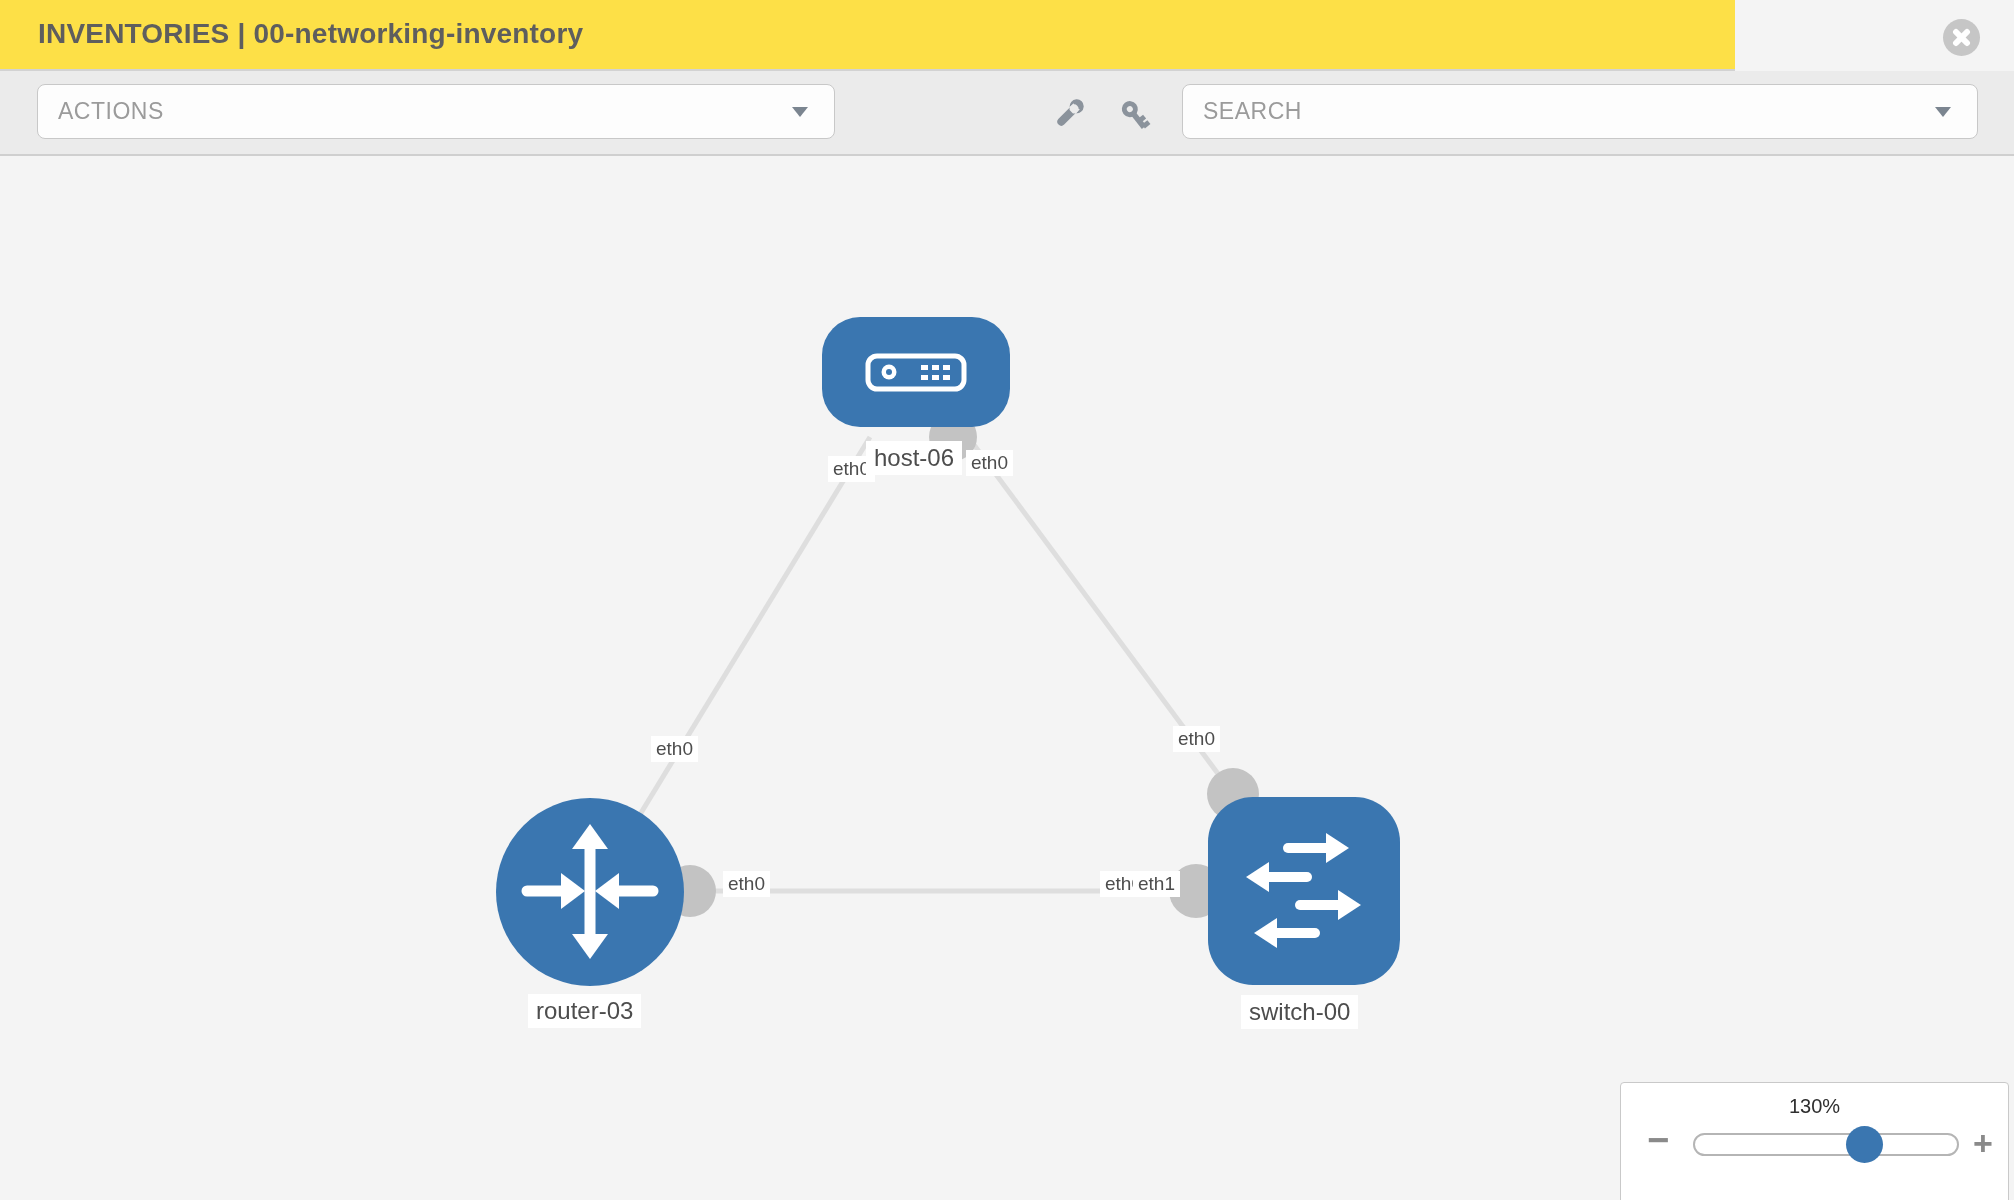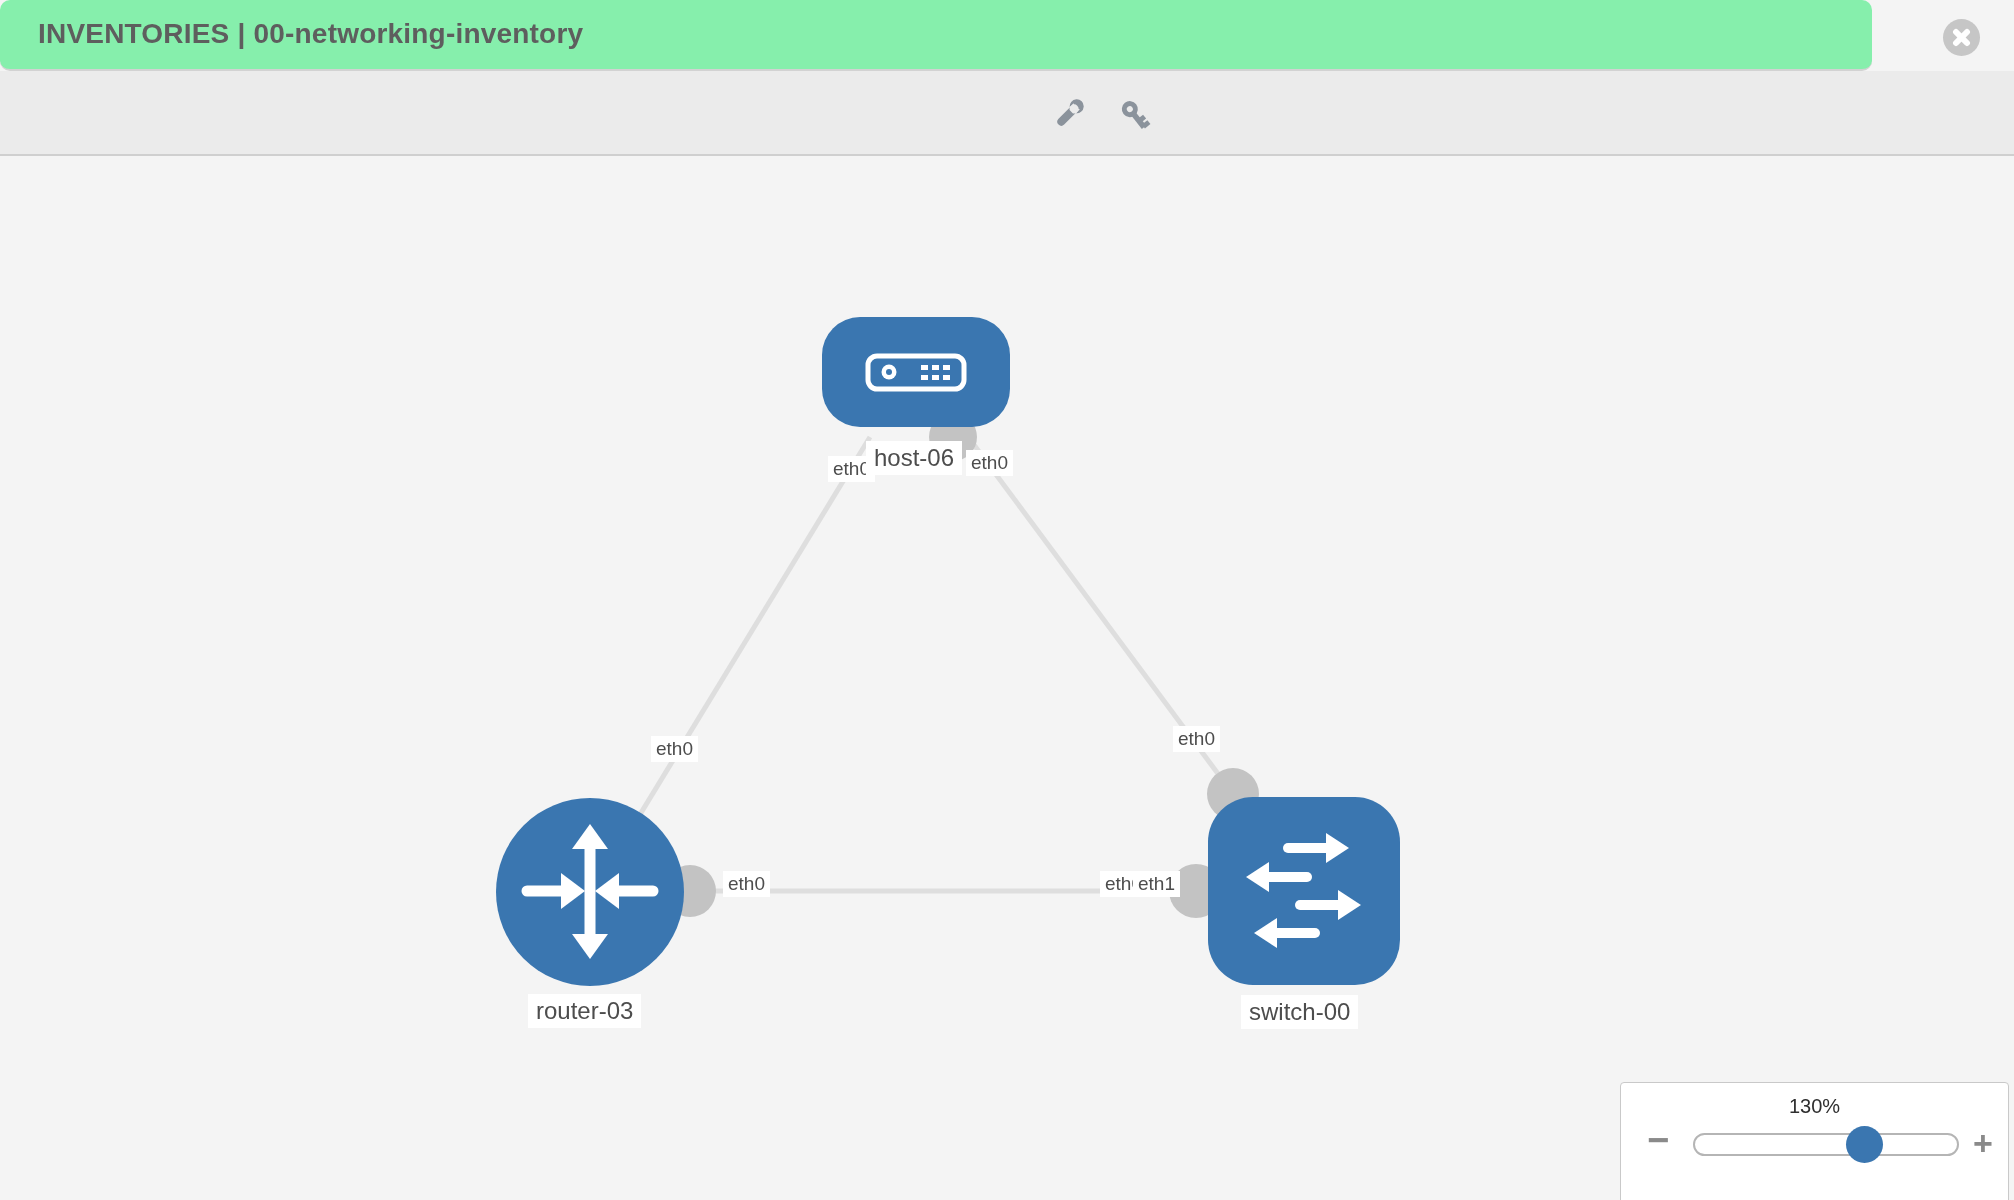--- a/index.html
+++ b/index.html
@@ -5,22 +5,22 @@
   * { margin: 0; padding: 0; box-sizing: border-box; }
   html, body { width: 2014px; height: 1200px; overflow: hidden; }
   body {
     font-family: "Liberation Sans", "DejaVu Sans", sans-serif;
     background: #f4f4f4;
     position: relative;
   }
 
   
   .header {
-    position: absolute; top: 0; left: 0; width: 1872px; height: 71px;
-    background: #86efac; border-bottom: 2px solid #d2d2d2; z-index: 30; border-radius: 10px;
+    position: absolute; top: 0; left: 0; width: 1735px; height: 71px;
+    background: #fde047; border-bottom: 2px solid #d2d2d2; z-index: 30;
   }
   .page-title {
     position: absolute; left: 38px; top: 18px;
     font-size: 28px; font-weight: 700; color: #5e5e5e; letter-spacing: 0.2px;
   }
   .close-btn {
     position: absolute; left: 1943px; top: 19px; width: 37px; height: 37px;
     background: #c6c6c6; border-radius: 50%; cursor: pointer;
     display: flex; align-items: center; justify-content: center;
   }
@@ -177,20 +177,24 @@
     <svg width="19" height="19" viewBox="0 0 19 19">
       <g stroke="#ffffff" stroke-width="6" stroke-linecap="round">
         <line x1="4" y1="4" x2="15" y2="15"></line>
         <line x1="15" y1="4" x2="4" y2="15"></line>
       </g>
     </svg>
   </div>
 </div>
 
 <div class="toolbar">
+  <div class="dropdown actions">
+    <span class="dd-label">ACTIONS</span>
+    <span class="chevron"></span>
+  </div>
 
   <span class="tool-icon wrench">
     <svg width="34" height="34" viewBox="0 0 34 34">
       <g transform="rotate(45 17 17)" fill="#8b939c">
         <path d="M13 9 a7 7 0 1 1 8 0 l0 16 a4 4 0 0 1 -8 0 z M17 2.5 a4.5 4.5 0 0 0 -2 8.5 l4 0 a4.5 4.5 0 0 0 -2 -8.5 z" fill-rule="evenodd"></path>
         <path d="M12.6 3.2 L12.6 9 L21.4 9 L21.4 3.2 L17 6 Z" fill="#ebebeb"></path>
       </g>
     </svg>
   </span>
 
@@ -198,20 +202,24 @@
     <svg width="36" height="36" viewBox="0 0 36 36">
       <g transform="rotate(-38 18 18)" fill="none" stroke="#8b939c">
         <circle cx="18" cy="8" r="5.5" stroke-width="5"></circle>
         <line x1="18" y1="13.5" x2="18" y2="31" stroke-width="5.5"></line>
         <line x1="18" y1="23" x2="25" y2="23" stroke-width="5"></line>
         <line x1="18" y1="30" x2="25" y2="30" stroke-width="5"></line>
       </g>
     </svg>
   </span>
 
+  <div class="dropdown search">
+    <input class="search-input" type="text" placeholder="SEARCH" style="">
+    <span class="chevron"></span>
+  </div>
 </div>
 
 <div class="zoom-widget">
   <div class="zoom-level">130%</div>
   <span class="zoom-minus">−</span>
   <div class="zoom-track"></div>
   <div class="zoom-handle"></div>
   <span class="zoom-plus">+</span>
 </div>
 

